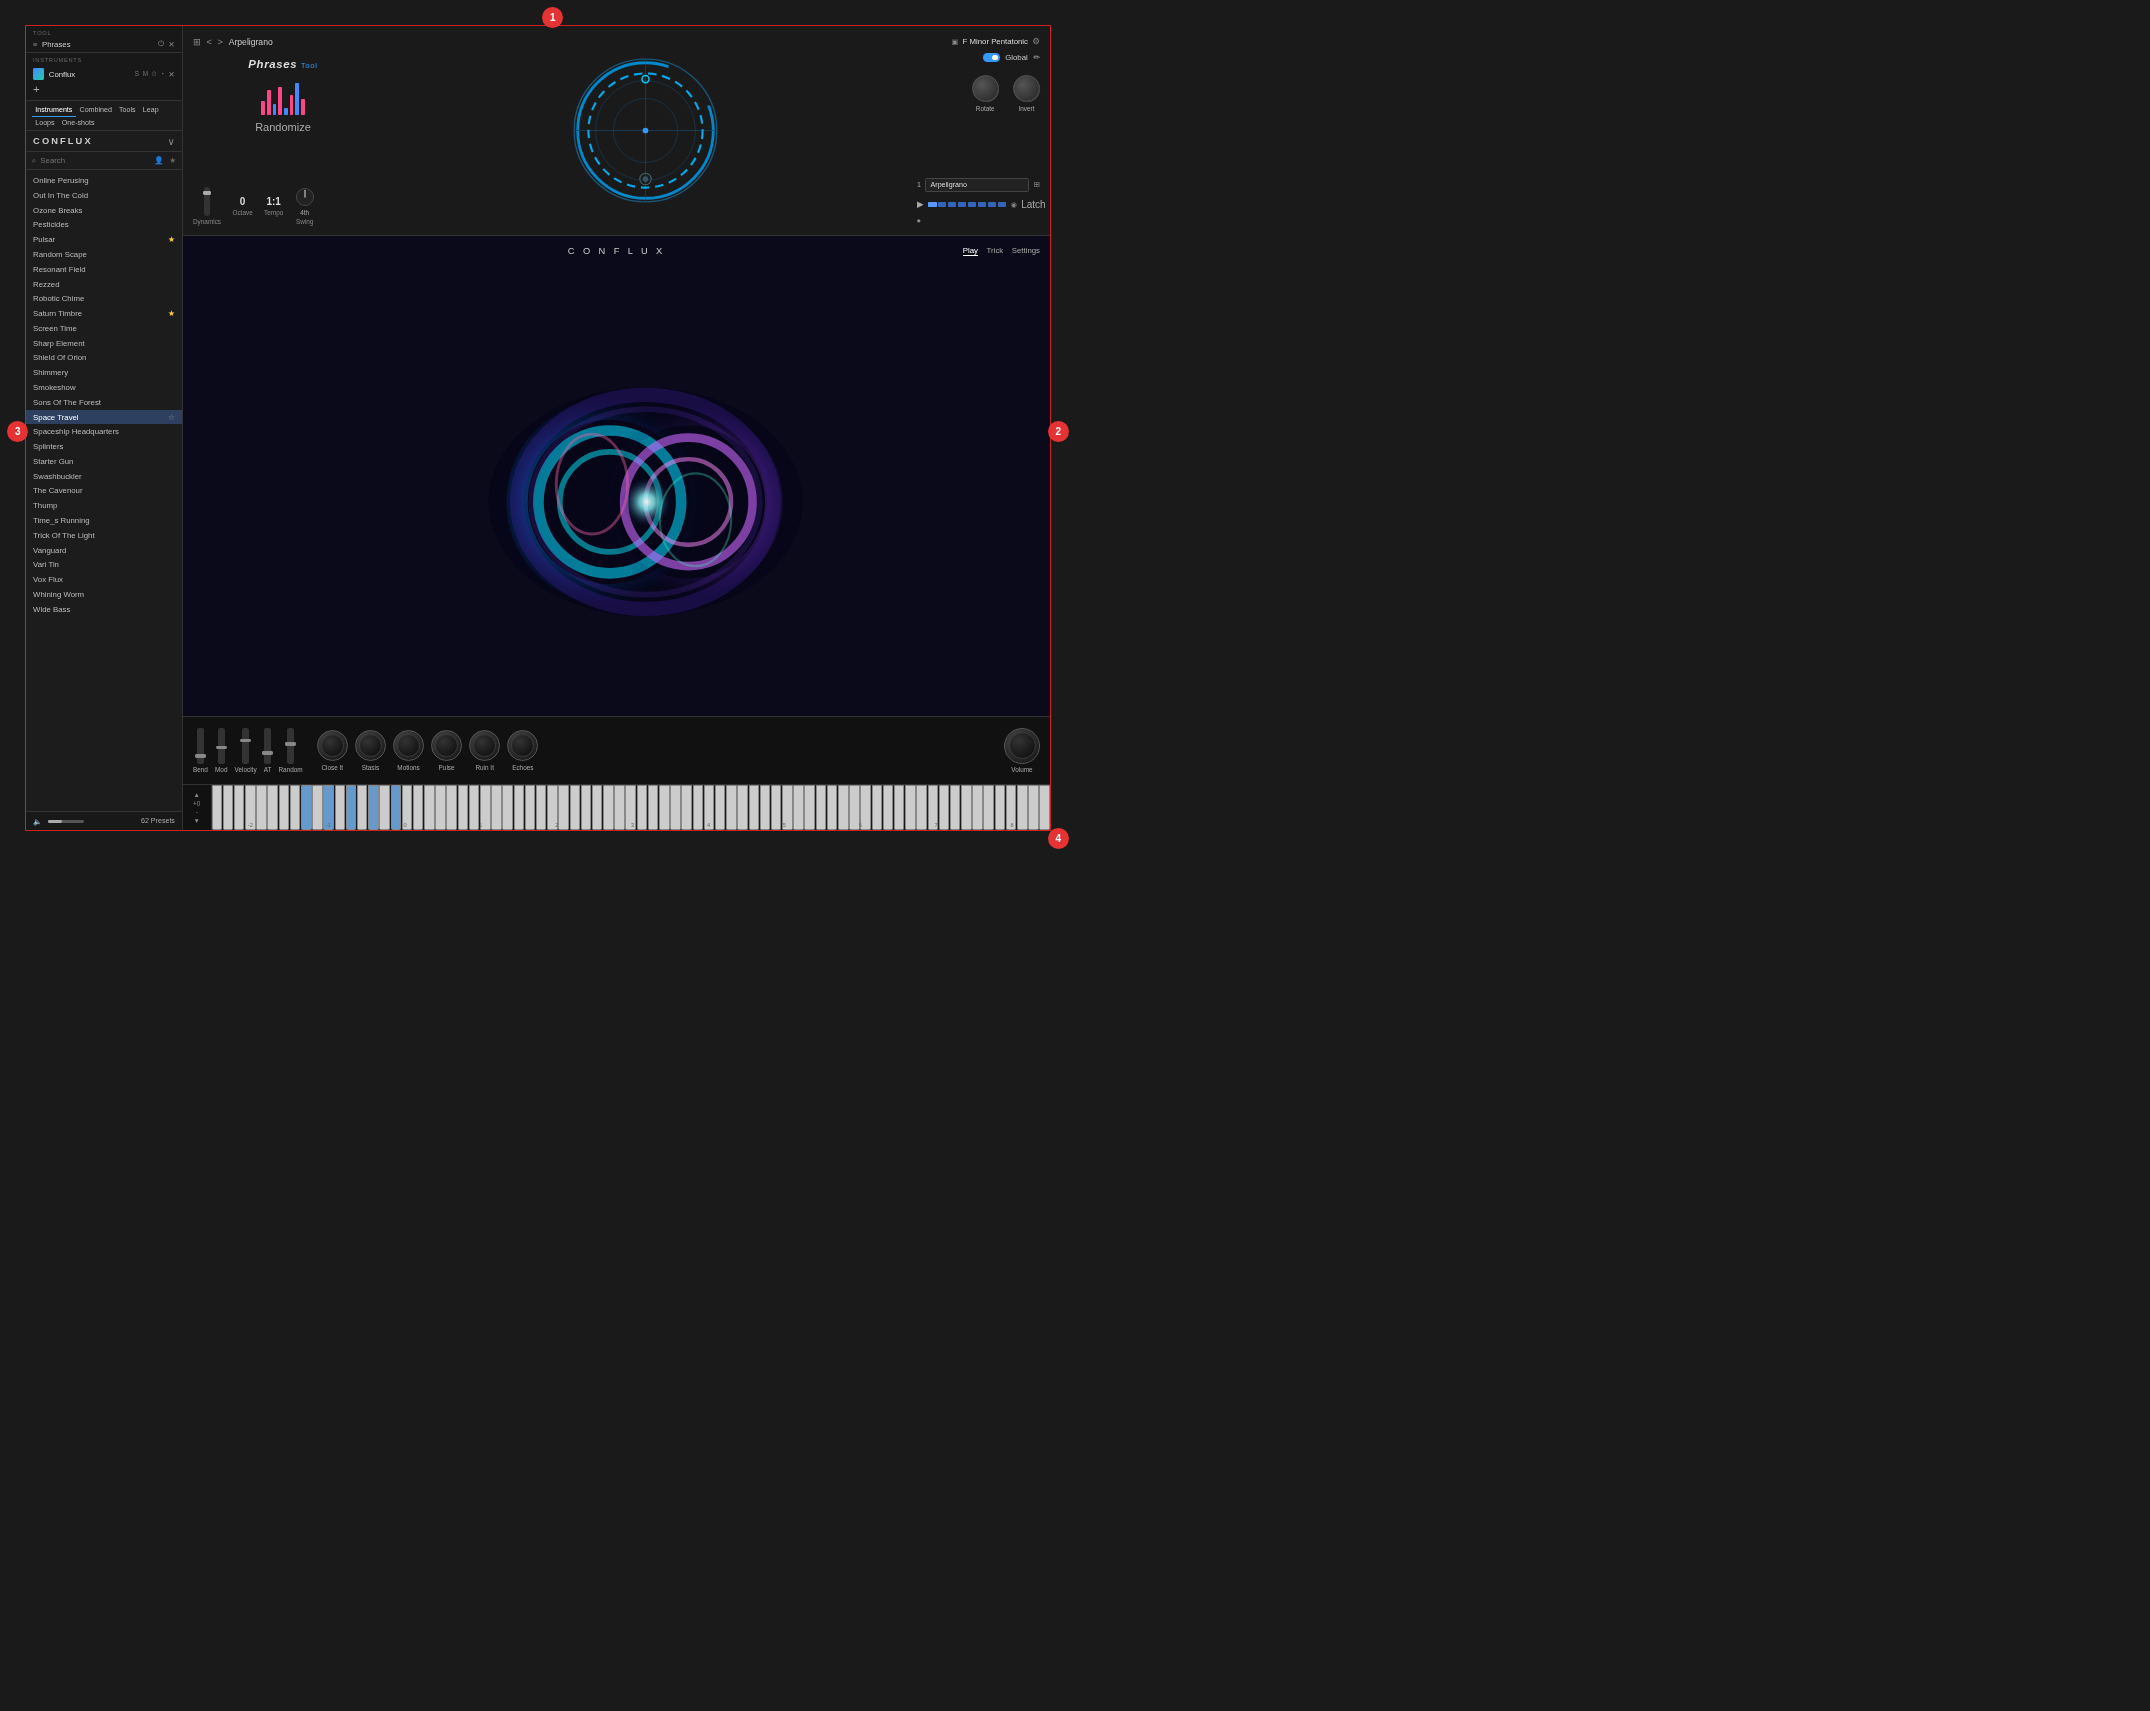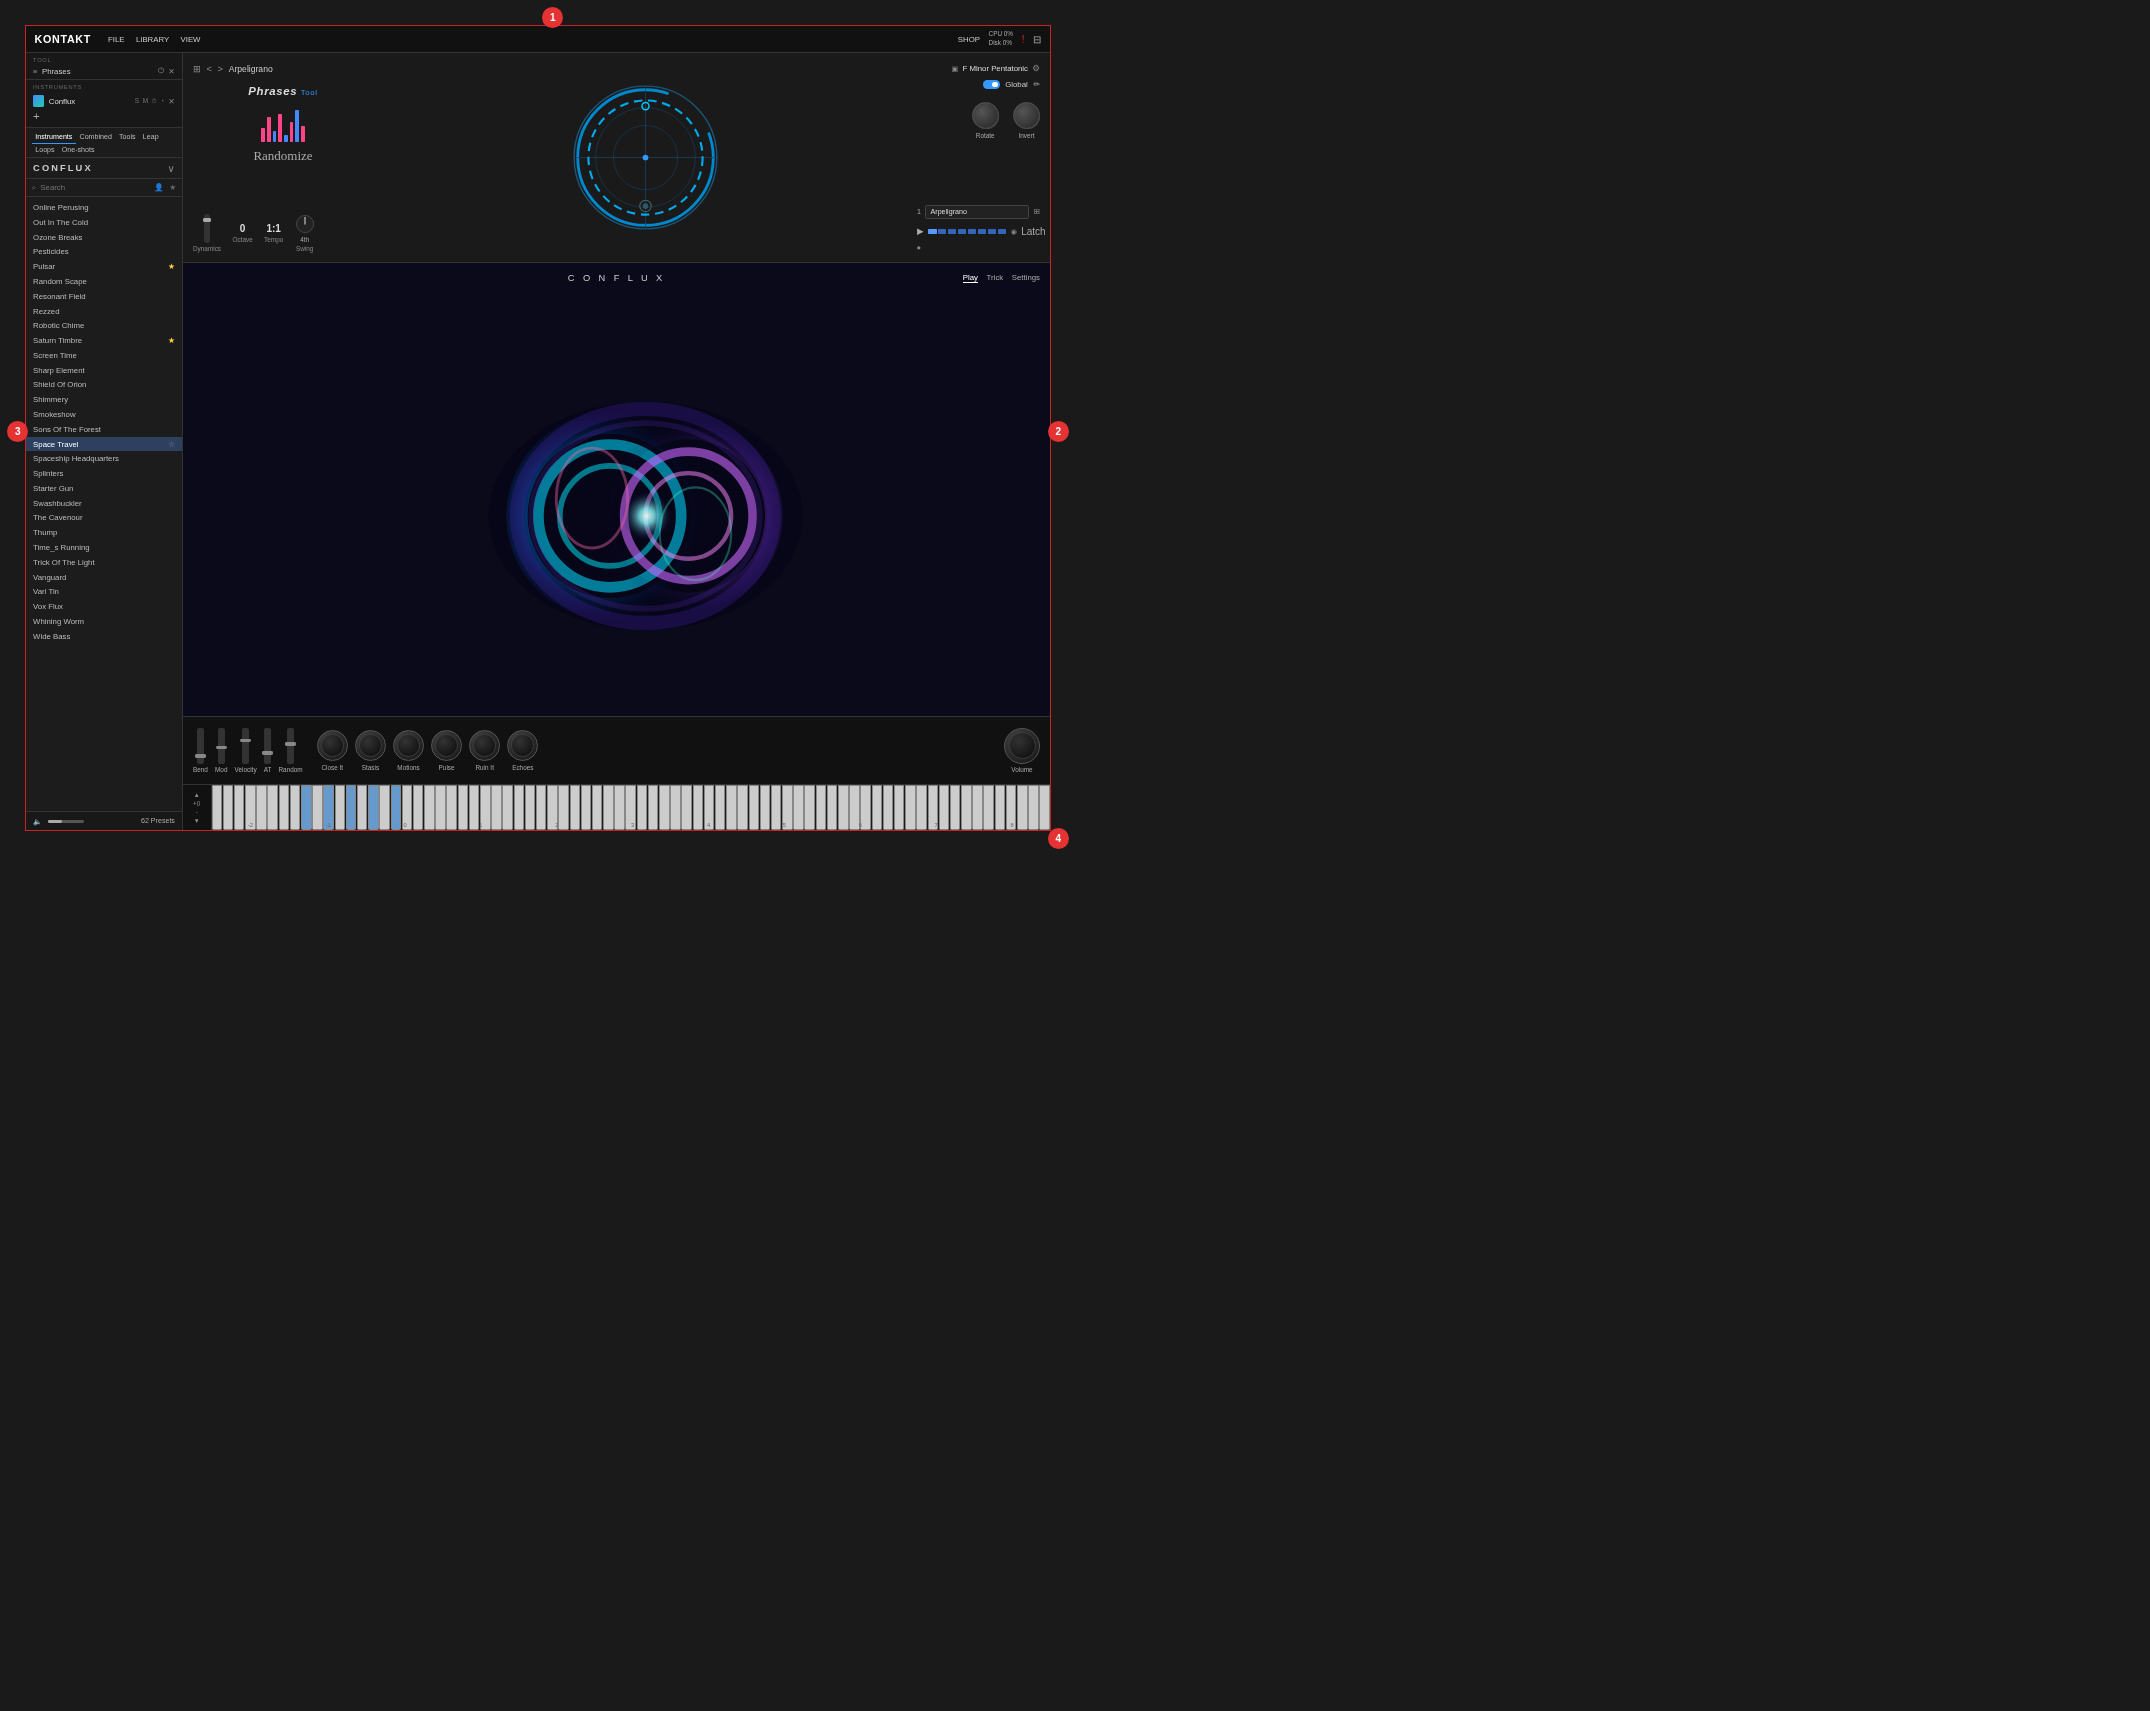--- a/index.html
+++ b/index.html
@@ -348,22 +348,21 @@
       gap: 2.1px;
       align-items: flex-end;
       height: 36px;
     }
     .rand-bar {
       width: 3.6px;
       border-radius: 0.7px;
     }
     .randomize-label {
       color: #aaa;
-      font-size: 13px;
-      font-family: Liberation Serif, serif;
+      font-size: 11px;
     }
 
     
     .phrases-controls-row {
       display: flex;
       align-items: center;
       gap: 11.4px;
       margin-top: auto;
       padding-top: 5.7px;
     }
@@ -726,35 +725,20 @@
 </div>
 <div class="annotation-circle" style="top:421px; left:7.1px;">
   <span>3</span>
 </div>
 <div class="annotation-circle" style="bottom:7.1px; right:7.1px;">
   <span>4</span>
 </div>
 
 <div class="main-container">
 
-  <div class="menu-bar">
-    <span class="menu-logo">KONTAKT</span>
-    <span class="menu-item">FILE</span>
-    <span class="menu-item">LIBRARY</span>
-    <span class="menu-item">VIEW</span>
-    <div class="menu-right">
-      <span class="menu-shop">SHOP</span>
-      <div class="menu-stats">
-        <div>CPU 0%</div>
-        <div>Disk 0%</div>
-      </div>
-      <span style="color:#cc2222; font-size:10px;">!</span>
-      <span style="color:#aaa; font-size:10px;">⊟</span>
-    </div>
-  </div>
 
   <div class="body-split">
 
     <div class="sidebar">
 
       <div class="sidebar-tool-section">
         <div class="sidebar-section-label">TOOL</div>
         <div class="sidebar-tool-row">
           <div class="sidebar-tool-name">
             <span style="color:#888;">≡</span>

